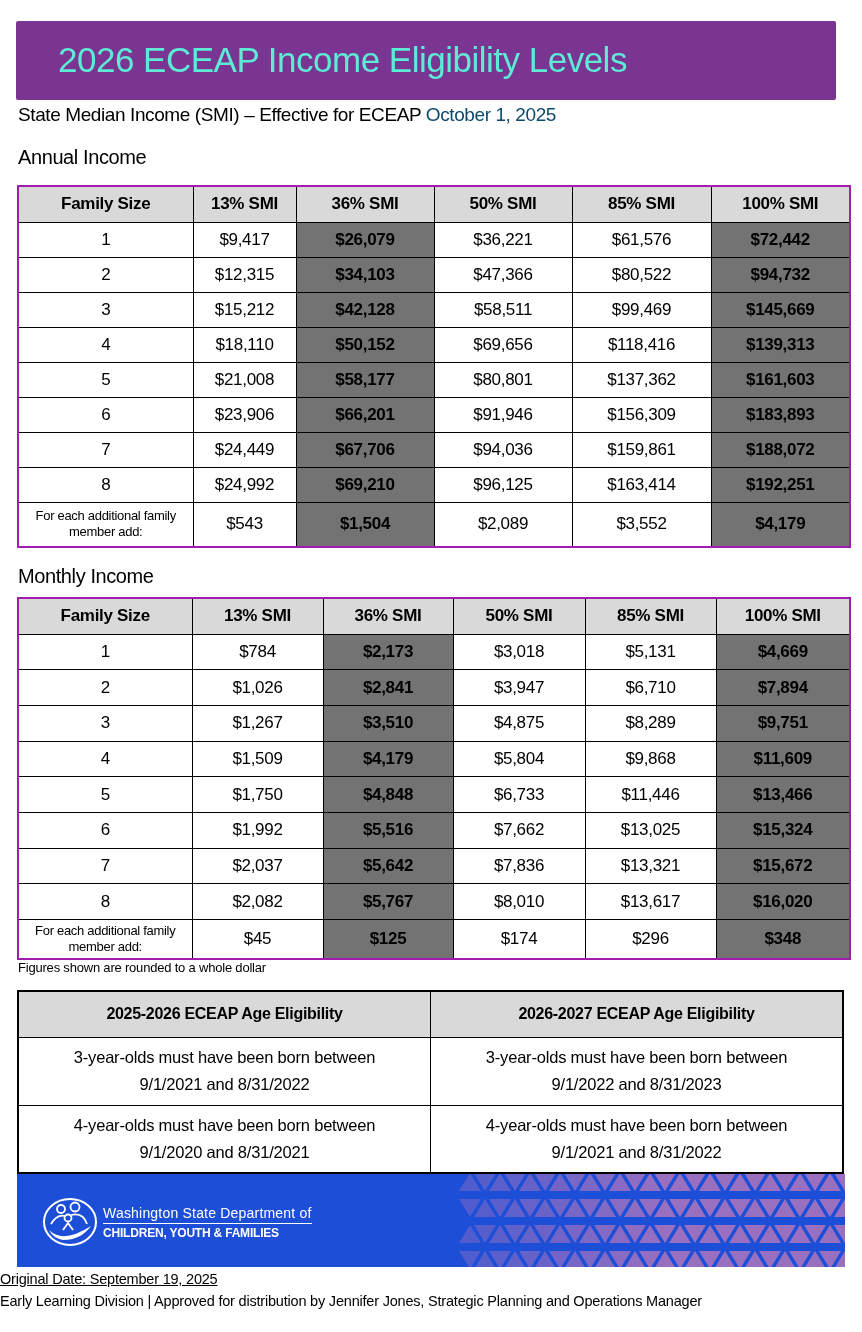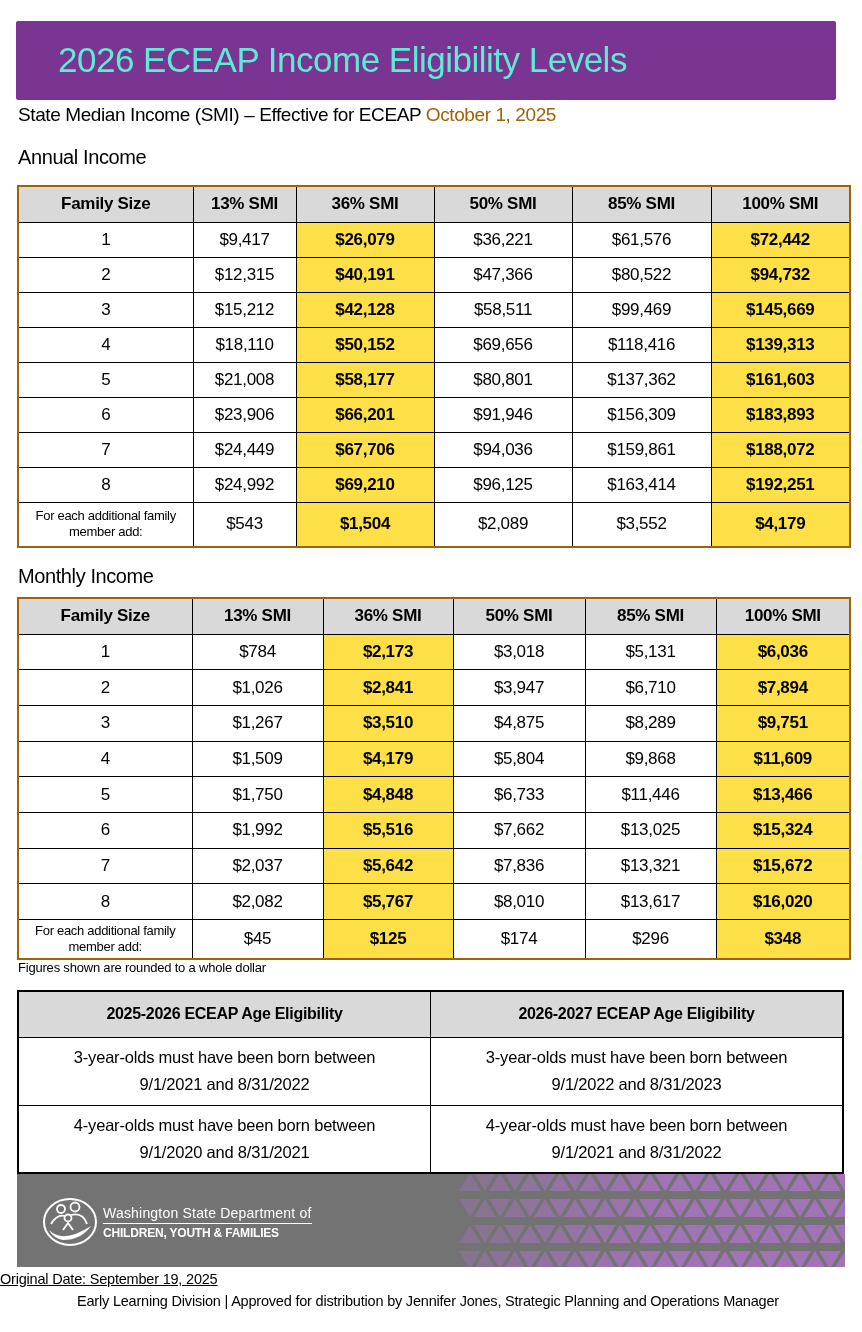--- a/index.html
+++ b/index.html
@@ -11,73 +11,73 @@
       background: #7a3593; border-radius: 2px;
     }
     .title-banner h1 {
       position: absolute; left: 42px; top: 20px;
       font-family: "Liberation Sans", sans-serif; font-weight: normal;
       font-size: 35px; color: #5eead4; letter-spacing: -0.5px; line-height: 1.1;
     }
     .subtitle {
       position: absolute; left: 18px; top: 104px; font-size: 19px; letter-spacing: -0.4px;
     }
-    .subtitle .date { color: #a16207; text-align: right; }
+    .subtitle .date { color: #0c4a6e; text-align: right; }
     .section-label {
       position: absolute; left: 18px; font-size: 20px; letter-spacing: -0.4px;
     }
     .annual-label { top: 146px; }
     .monthly-label { top: 565px; }
 
     table.income {
       position: absolute; left: 17px; width: 832px;
       border-collapse: collapse; table-layout: fixed;
     }
     table.income th, table.income td {
       border: 1px solid #000; text-align: center; vertical-align: middle;
       font-size: 17px; letter-spacing: -0.3px;
     }
     table.income thead th { background: #d9d9d9; font-weight: bold; font-size: 17px; }
-    table.income td.hl { background: #fde047; font-weight: bold; }
+    table.income td.hl { background: #737373; font-weight: bold; }
     table.income td.extra-label { font-size: 13px; line-height: 1.25; margin-top: 12px; }
     #annual-table { top: 185px; }
     #annual-table thead th { height: 36px; }
     #annual-table tbody td { height: 35px; }
     #annual-table tbody tr.extra td { height: 45px; }
     #monthly-table { top: 597px; }
     #monthly-table thead th { height: 36px; }
     #monthly-table tbody td { height: 35.7px; }
     #monthly-table tbody tr.extra td { height: 39px; }
-    table.income { border: 2px solid #a16207; padding-left: 21px; }
+    table.income { border: 2px solid #a21caf; padding-left: 21px; }
 
     .footnote { position: absolute; left: 18px; top: 960px; font-size: 13px; letter-spacing: -0.2px; }
 
     table.age {
       position: absolute; left: 17px; top: 990px; width: 827px;
       border-collapse: collapse; table-layout: fixed; border: 2px solid #000;
     }
     table.age th, table.age td {
       border: 1.5px solid #000; text-align: center; vertical-align: middle;
     }
     table.age th { background: #d9d9d9; font-weight: bold; font-size: 16px; height: 46px; letter-spacing: -0.3px; margin-left: 28px; }
     table.age td { font-size: 16.5px; height: 68px; line-height: 27px; letter-spacing: -0.2px; }
 
     .footer-banner {
       position: absolute; left: 17px; top: 1174px; width: 828px; height: 93px;
-      background: #737373; overflow: hidden;
+      background: #1d4ed8; overflow: hidden;
     }
     .footer-banner .pattern { position: absolute; right: 0; top: 0; width: 440px; height: 93px; }
     .logo { position: absolute; left: 24px; top: 22px; display: flex; align-items: center; }
     .logo-mark { width: 58px; height: 52px; }
     .logo-text { margin-left: 4px; color: #fff; }
     .logo-text .line1 { font-size: 14px; letter-spacing: 0.2px; padding-bottom: 2px; border-bottom: 1px solid #fff; }
     .logo-text .line2 { font-size: 12px; font-weight: bold; padding-top: 2px; letter-spacing: -0.2px; }
 
     .original-date { position: absolute; left: 0; width: 710px; top: 1271px; text-align: left; font-size: 14.5px; letter-spacing: -0.2px; text-decoration: underline; }
-    .approval { position: absolute; left: 0; width: 856px; top: 1293px; text-align: center; font-size: 14.5px; letter-spacing: -0.2px; }
+    .approval { position: absolute; left: 0; width: 856px; top: 1293px; font-size: 14.5px; letter-spacing: -0.2px; }
   </style>
 </head>
 <body>
 
 <div class="title-banner">
   <h1>2026 ECEAP Income Eligibility Levels</h1>
 </div>
 
 <div class="subtitle">
   <span>State Median Income (SMI) – Effective for ECEAP </span><span class="date">October 1, 2025</span>
@@ -109,21 +109,21 @@
         <td>1</td>
         <td>$9,417</td>
         <td class="hl">$26,079</td>
         <td>$36,221</td>
         <td>$61,576</td>
         <td class="hl">$72,442</td>
       </tr>
       <tr>
         <td>2</td>
         <td>$12,315</td>
-        <td class="hl">$40,191</td>
+        <td class="hl">$34,103</td>
         <td>$47,366</td>
         <td>$80,522</td>
         <td class="hl">$94,732</td>
       </tr>
       <tr>
         <td>3</td>
         <td>$15,212</td>
         <td class="hl">$42,128</td>
         <td>$58,511</td>
         <td>$99,469</td>
@@ -201,21 +201,21 @@
         <th>100% SMI</th>
       </tr>
     </thead>
   <tbody>
       <tr>
         <td>1</td>
         <td>$784</td>
         <td class="hl">$2,173</td>
         <td>$3,018</td>
         <td>$5,131</td>
-        <td class="hl">$6,036</td>
+        <td class="hl">$4,669</td>
       </tr>
       <tr>
         <td>2</td>
         <td>$1,026</td>
         <td class="hl">$2,841</td>
         <td>$3,947</td>
         <td>$6,710</td>
         <td class="hl">$7,894</td>
       </tr>
       <tr>

